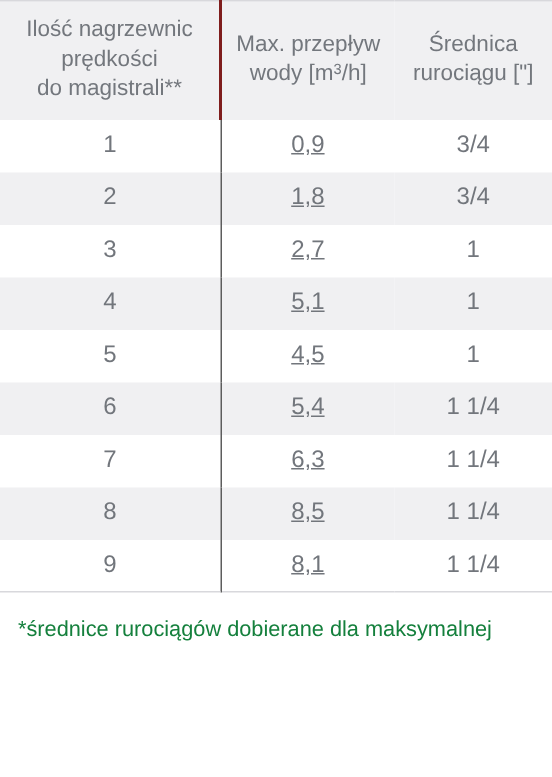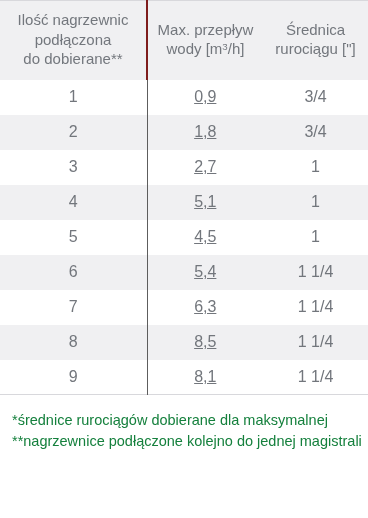--- a/index.html
+++ b/index.html
@@ -108,22 +108,22 @@
     <colgroup>
       <col class="c1">
         <col class="c2">
         <col class="c3">
     </colgroup>
 
     <thead>
       <tr>
         <th>
           <span>Ilość nagrzewnic</span><br>
-          <span>podłączona</span><br>
-          <span>do dobierane**</span>
+          <span>prędkości</span><br>
+          <span>do magistrali**</span>
         </th>
         <th class="divider-col">
           <span>Max. przepływ</span><br>
           <span><span>wody [m</span><sup>3</sup><span>/h]</span></span>
         </th>
         <th>
           <span>Średnica</span><br>
           <span>rurociągu ["]</span>
         </th>
       </tr>
@@ -173,16 +173,15 @@
       <tr class="plain">
         <td>9</td>
         <td class="divider-col">8,1</td>
         <td>1 1/4</td>
       </tr>
     </tbody>
   </table>
 
   <div class="notes">
     <div class="note-line">*średnice rurociągów dobierane dla maksymalnej</div>
-    <div class="note-line">**nagrzewnice podłączone kolejno do jednej magistrali</div>
   </div>
 
 </div>
 
 </body></html>

